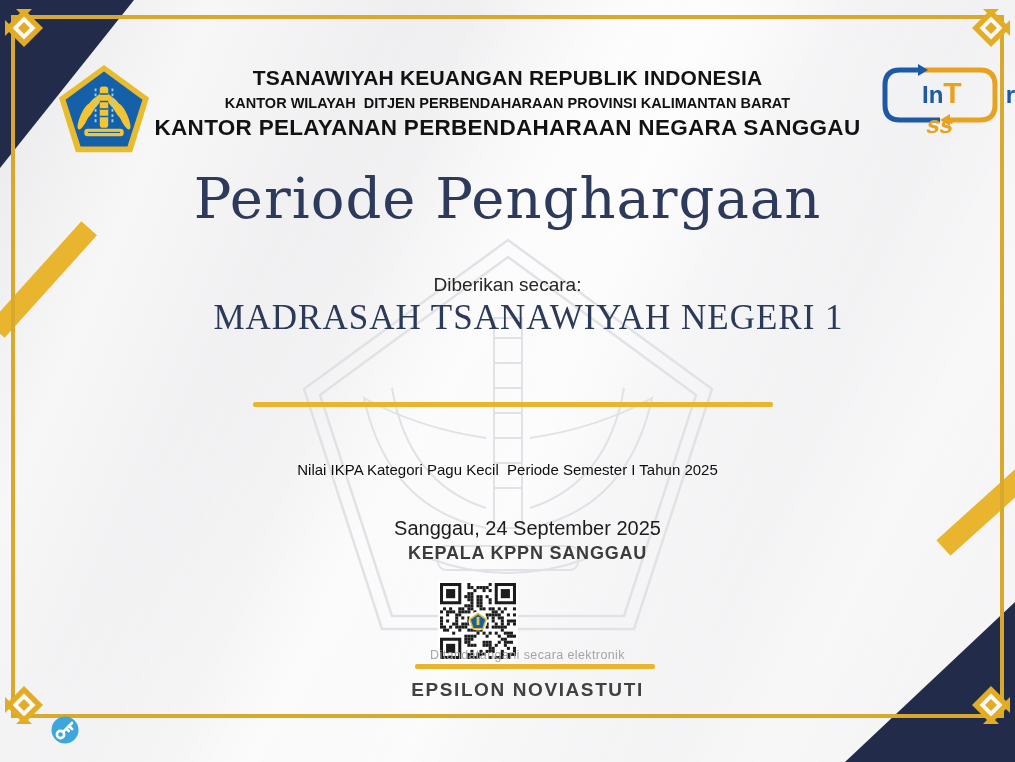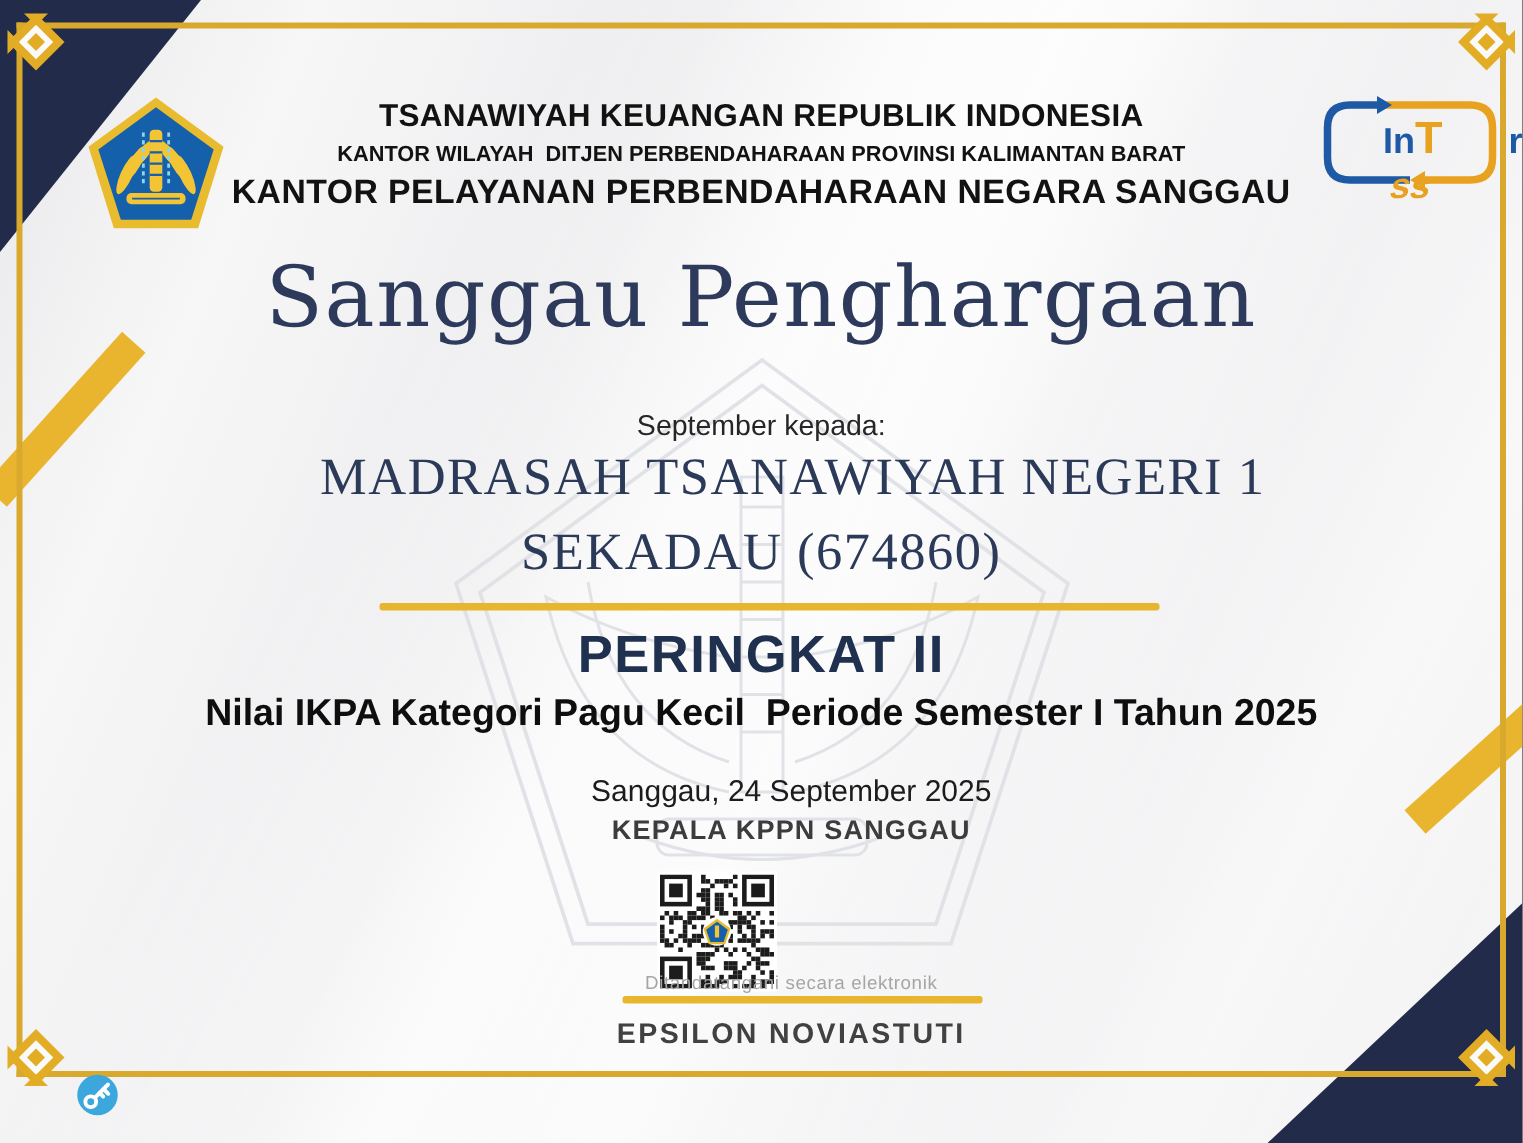--- a/index.html
+++ b/index.html
@@ -51,21 +51,21 @@
   .hdr1{top:66px;font-size:21px;font-weight:bold;letter-spacing:.2px;}
   .hdr2{top:95px;font-size:14.5px;font-weight:bold;white-space:pre;}
   .hdr3{top:115px;font-size:22.5px;font-weight:bold;letter-spacing:.3px;}
   .title{top:166px;font-family:"DejaVu Serif", serif;font-size:56px;color:#2e3a5c;letter-spacing:1px;}
   .given{top:274px;font-size:19px;color:#262626;}
   .name{font-family:"Liberation Serif","DejaVu Serif",serif;color:#2c3a59;font-size:35px;letter-spacing:1px;}
   .name1{top:298px;padding-left:42px;}
   .name2{top:348px;}
   .divider{position:absolute;left:253px;top:402px;width:520px;height:5px;background:#e8b52e;border-radius:2px;}
   .rank{top:417px;font-size:35px;font-weight:bold;color:#20304f;letter-spacing:1px;}
-  .desc{top:461px;font-size:25px;font-weight:bold;color:#0e0e0e;white-space:pre;}
+  .desc{top:461px;font-size:15px;font-weight:normal;color:#0e0e0e;white-space:pre;}
   .sig{transform:translateX(20px);}
   .date{top:517px;font-size:20px;color:#1c1c1c;}
   .kepala{top:543px;font-size:18px;font-weight:bold;color:#3c3c3c;letter-spacing:.8px;}
   .note{top:648px;font-size:12.5px;color:#a5a5a5;letter-spacing:.4px;}
   .sigline{position:absolute;left:415px;top:664px;width:240px;height:5px;background:#e8b52e;border-radius:2px;}
   .signer{top:679px;font-size:19px;font-weight:bold;color:#414141;letter-spacing:1.6px;}
   
   .qr{position:absolute;left:438px;top:581px;width:80px;height:80px;background:#fff;padding:0;}
   .qr svg.modules{position:absolute;inset:2px;width:76px;height:76px;}
   .qr .qr-logo{position:absolute;left:30px;top:30px;width:20px;height:20px;}
@@ -172,27 +172,25 @@
       <polygon points="40,0 40,12 50,6" fill="#1d59a5"></polygon>
       <polygon points="72,50 72,62 62,56" fill="#e8a21f"></polygon>
     </svg>
     <div class="txt"><span class="it-in">In</span><span class="it-t">T</span><span class="it-re">re</span><span class="it-ss">ss</span></div>
   </div>
 
   <div class="tx hdr1">TSANAWIYAH KEUANGAN REPUBLIK INDONESIA</div>
   <div class="tx hdr2">KANTOR WILAYAH  DITJEN PERBENDAHARAAN PROVINSI KALIMANTAN BARAT</div>
   <div class="tx hdr3">KANTOR PELAYANAN PERBENDAHARAAN NEGARA SANGGAU</div>
 
-  <div class="tx title">Sanggau Penghargaan</div>
-
-  <div class="tx given">September kepada:</div>
+  <div class="tx title">Periode Penghargaan</div>
+
+  <div class="tx given">Diberikan secara:</div>
   <div class="tx name name1">MADRASAH TSANAWIYAH NEGERI 1</div>
-  <div class="tx name name2">SEKADAU (674860)</div>
   <div class="divider"></div>
-  <div class="tx rank">PERINGKAT II</div>
   <div class="tx desc">Nilai IKPA Kategori Pagu Kecil  Periode Semester I Tahun 2025</div>
 
   <div class="tx date sig">Sanggau, 24 September 2025</div>
   <div class="tx kepala sig">KEPALA KPPN SANGGAU</div>
 
   <div class="qr">
     <svg class="modules" id="qr-modules" viewBox="0 0 100 100">
         <g fill="#1c1c1c">
           <rect x="36" y="0" width="4" height="4"></rect>
           <rect x="64" y="0" width="4" height="4"></rect>

